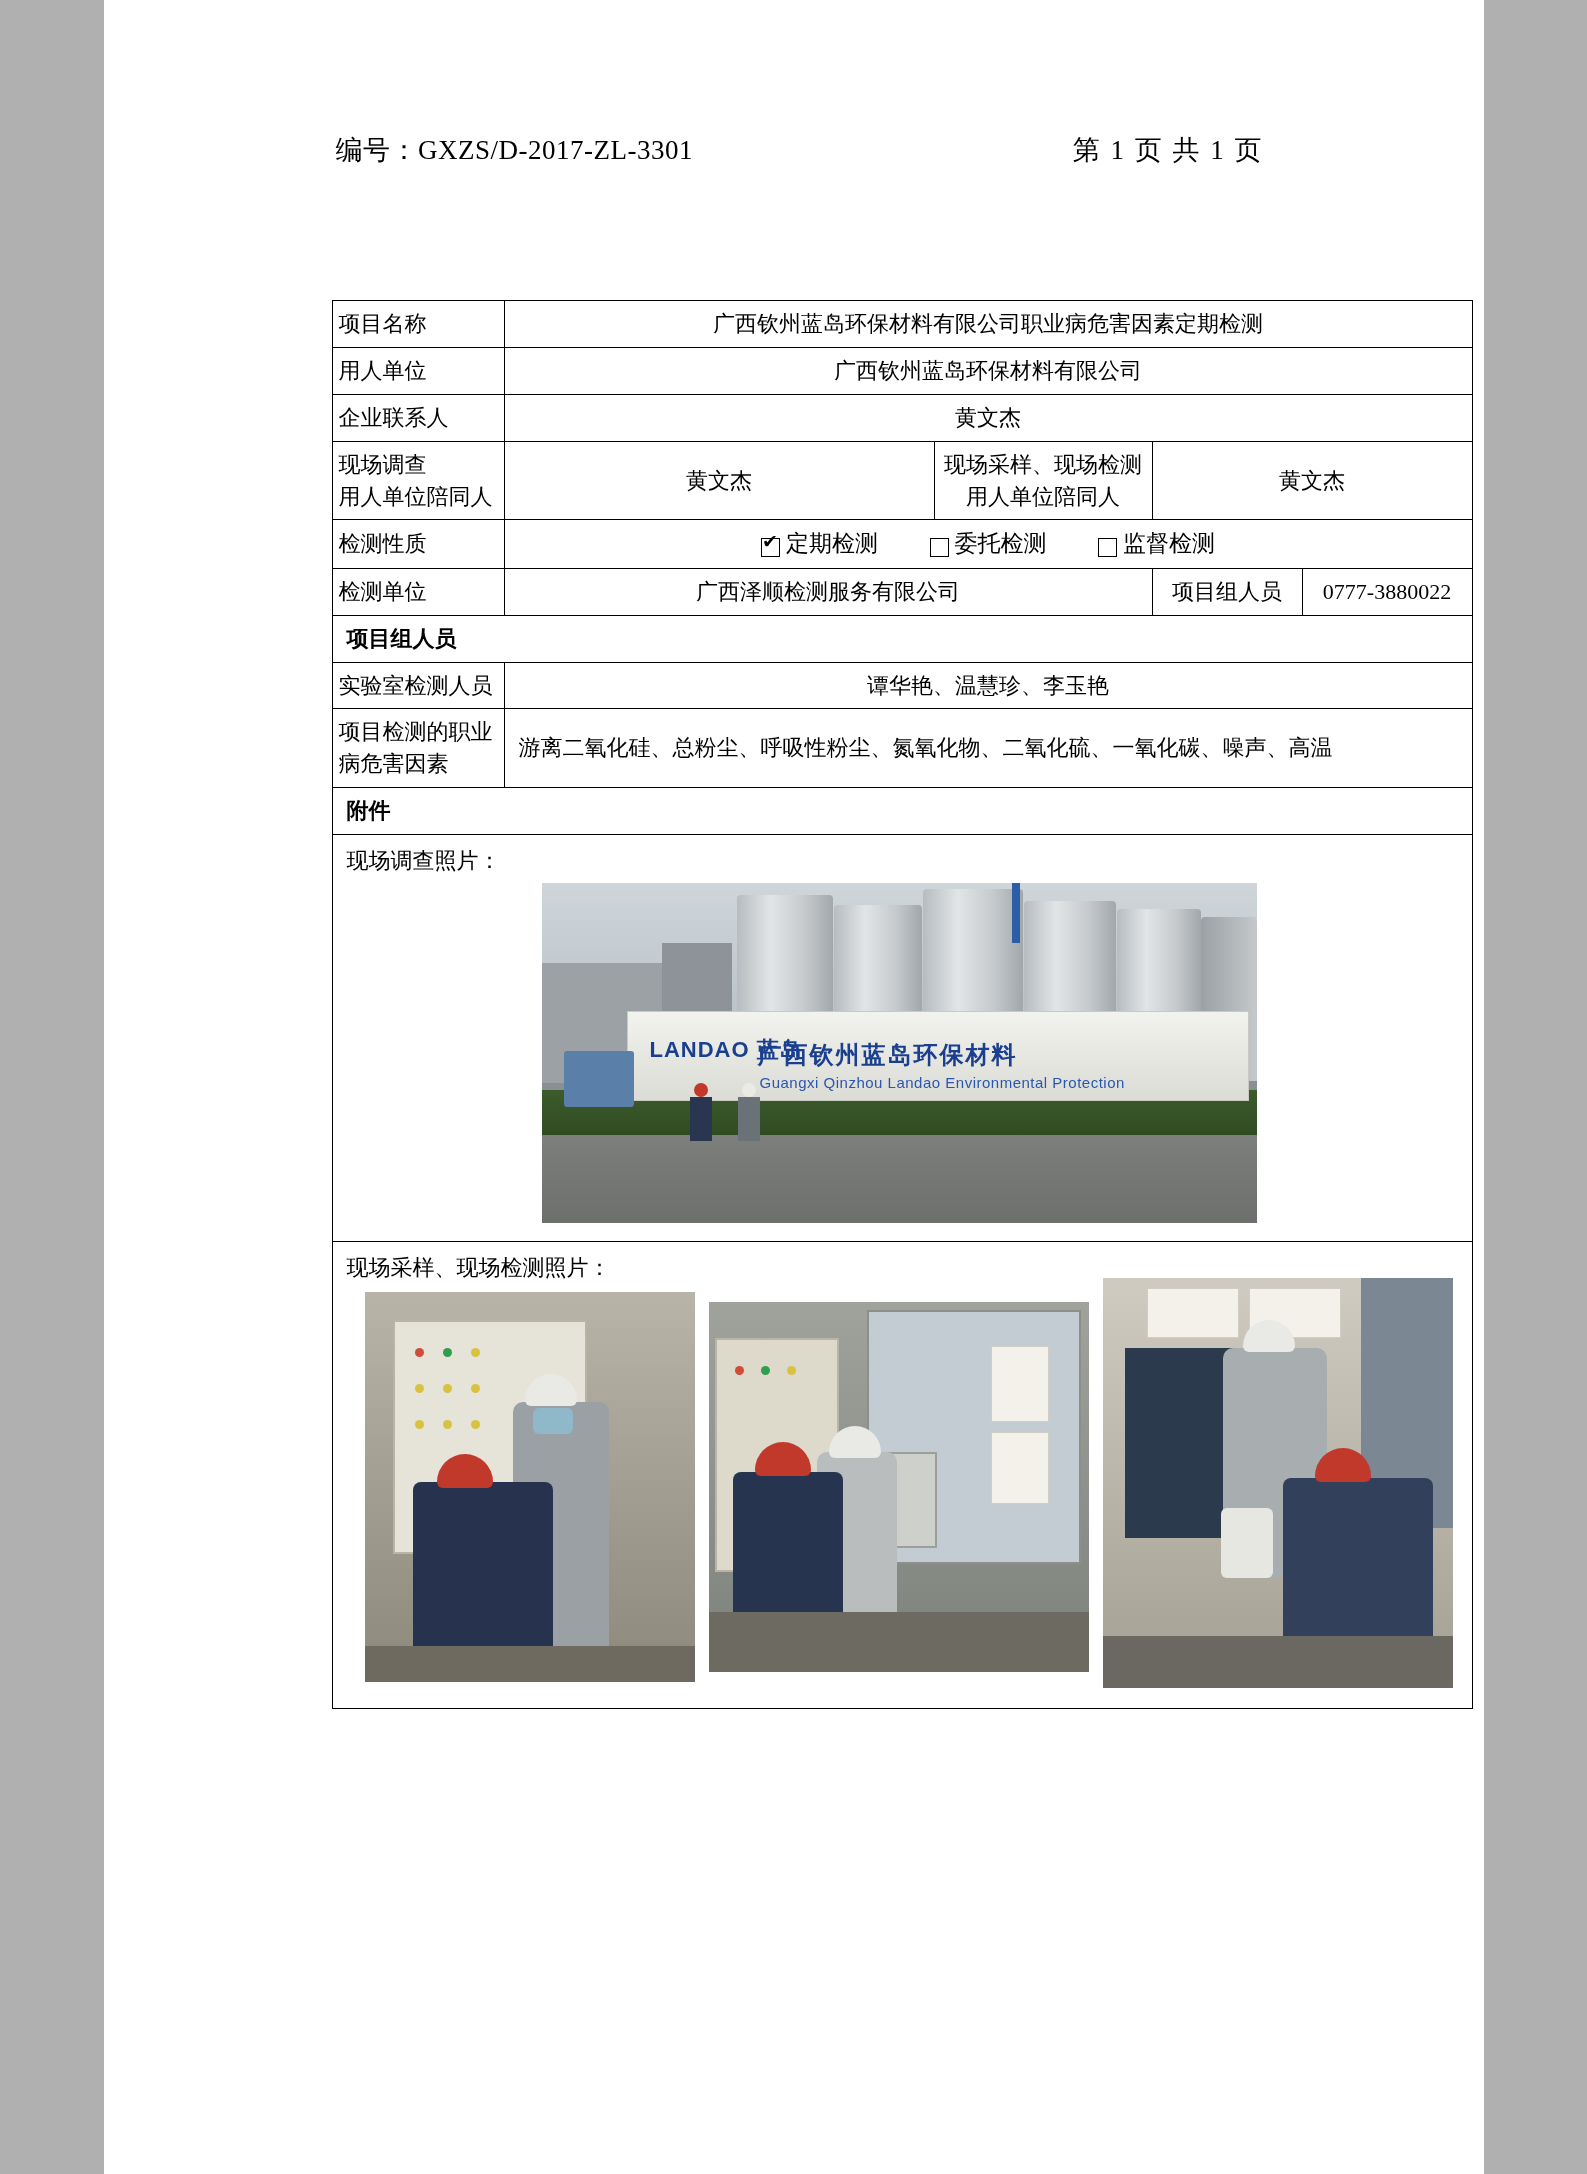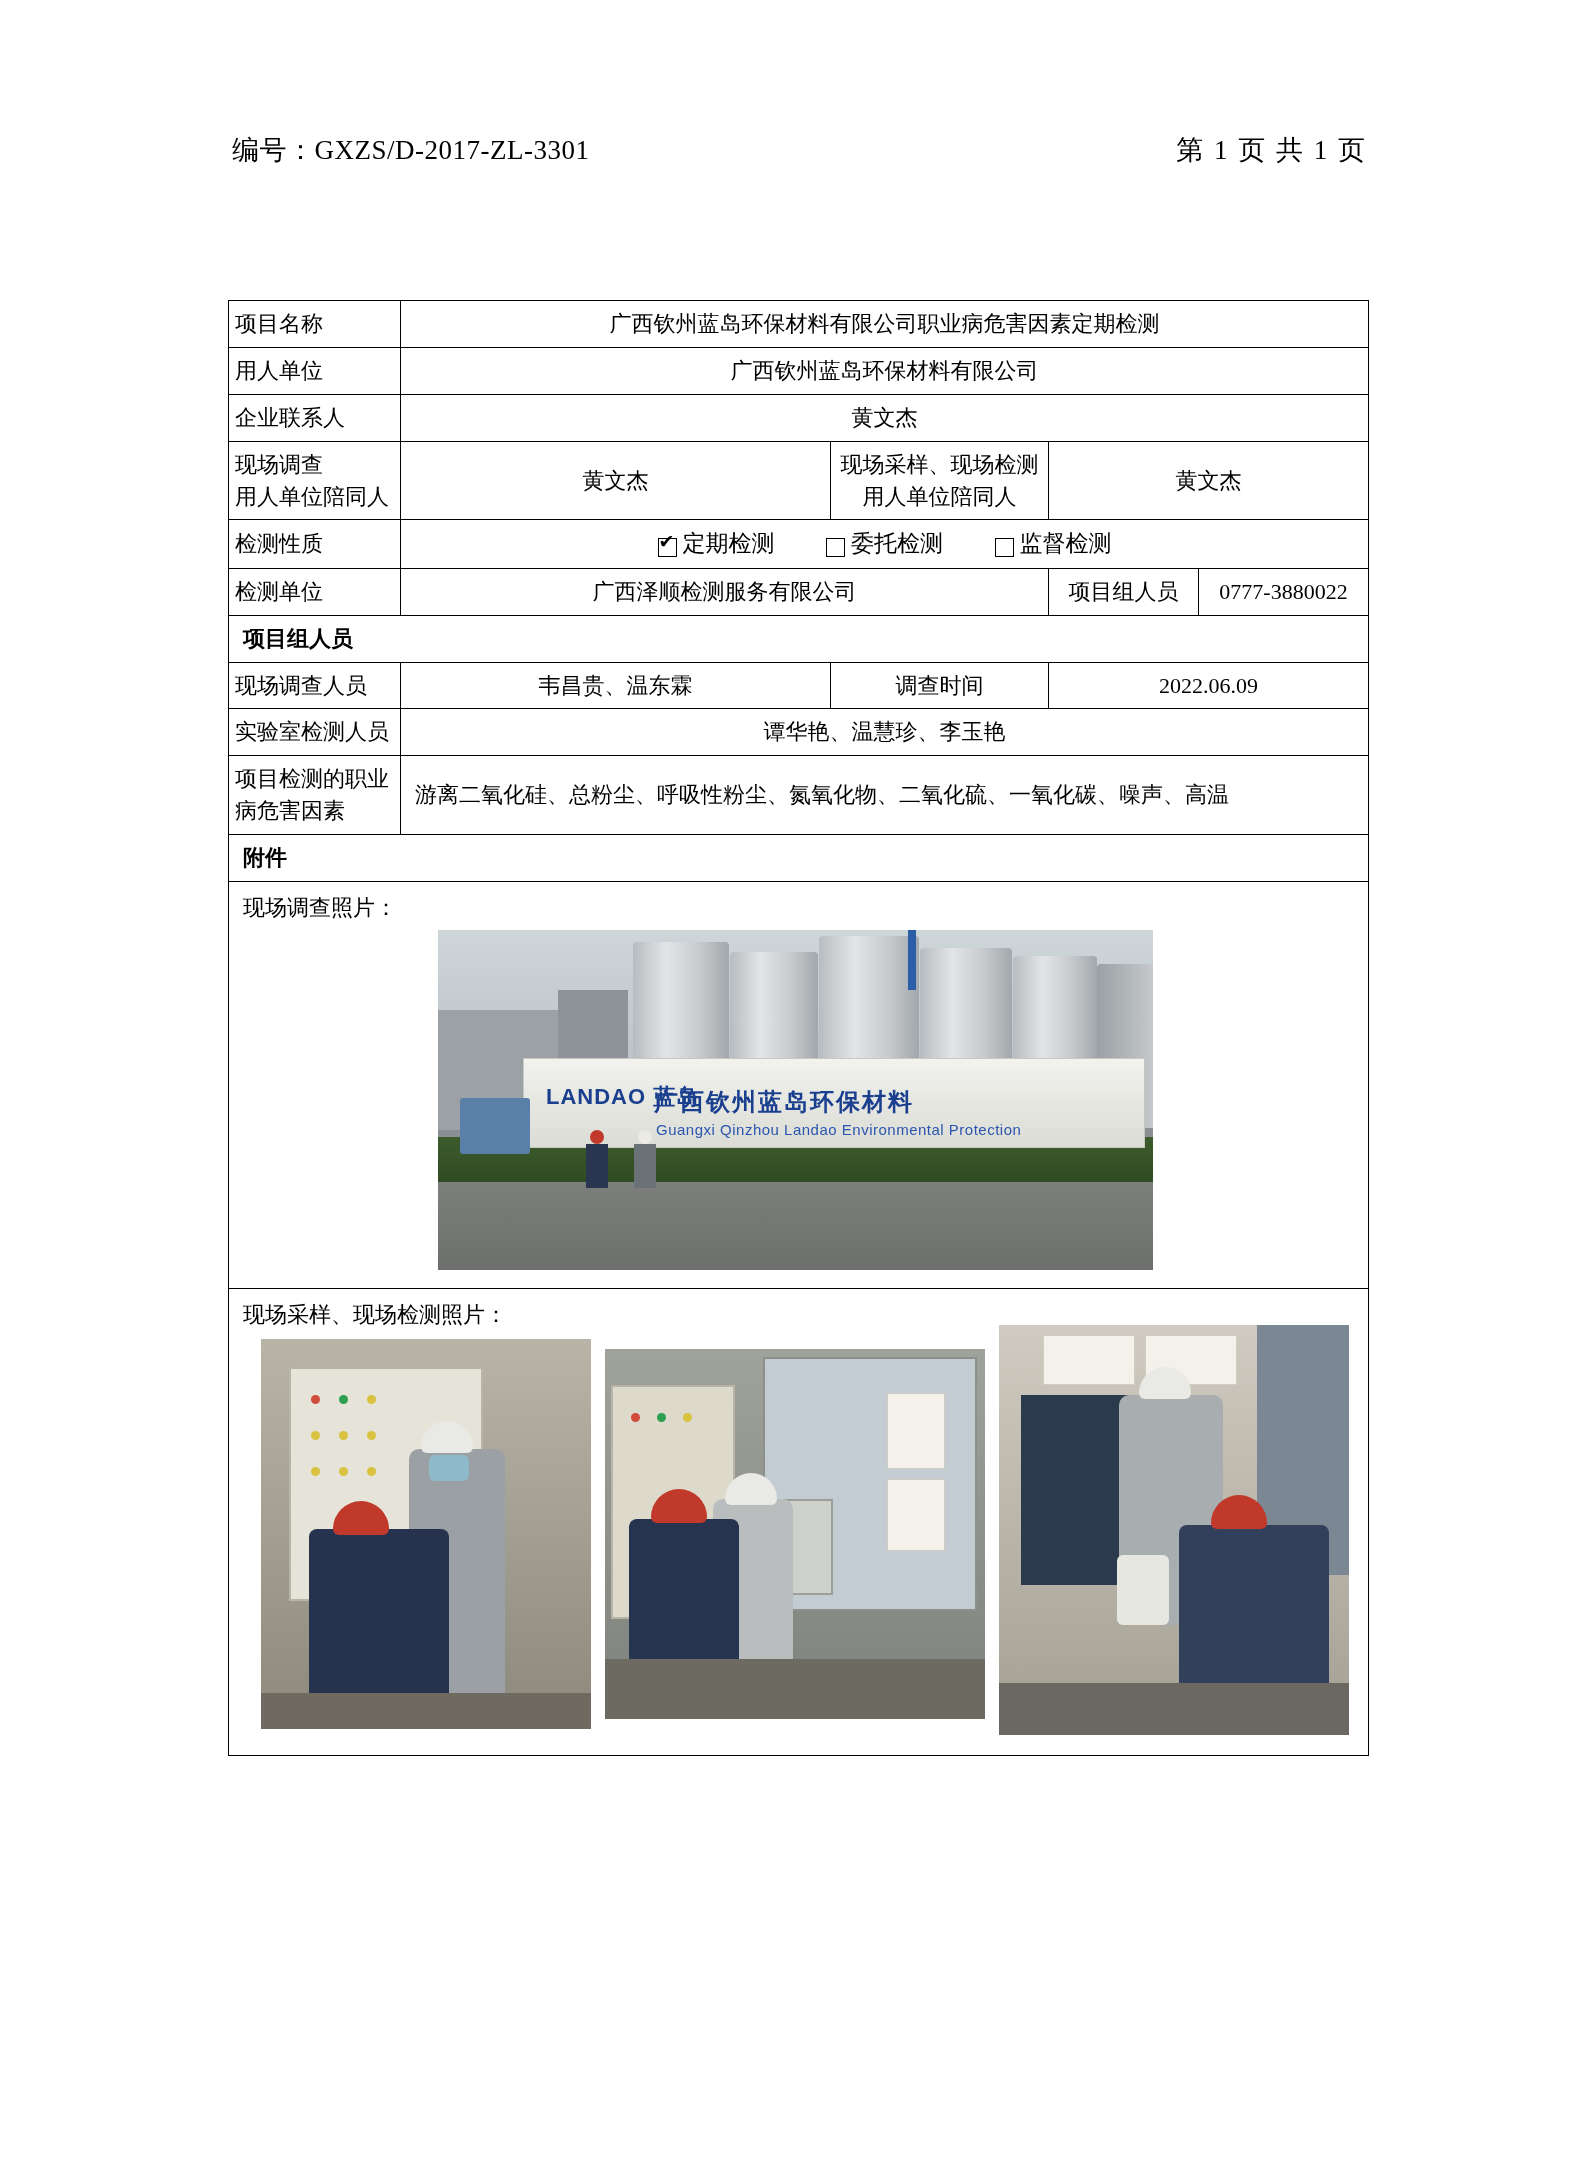--- a/index.html
+++ b/index.html
@@ -4,21 +4,21 @@
 <style>
   html, body {
     margin: 0;
     padding: 0;
     background: #b0b0b0;
   }
   body {
     font-family: "Liberation Serif", "DejaVu Serif", serif;
   }
   .page {
-    width: 1587px;
+    width: 1380px;
     height: 2174px;
     background: #ffffff;
     margin: 0 auto;
     position: relative;
     box-sizing: border-box;
     padding: 0;
     overflow: hidden;
   }
   .header-row {
     position: absolute;
@@ -282,26 +282,20 @@
       <td class="lbl">检测单位</td>
       <td class="c" colspan="3">广西泽顺检测服务有限公司</td>
       <td class="c">项目组人员</td>
       <td class="c">0777-3880022</td>
     </tr>
 
     <tr>
       <td class="section-hd" colspan="6">项目组人员</td>
     </tr>
 
-    <tr>
-      <td class="lbl">现场调查人员</td>
-      <td class="c" colspan="2">韦昌贵、温东霖</td>
-      <td class="c">调查时间</td>
-      <td class="c" colspan="2">2022.06.09</td>
-    </tr>
 
 
     <tr>
       <td class="lbl">实验室检测人员</td>
       <td class="c" colspan="5">谭华艳、温慧珍、李玉艳</td>
     </tr>
 
     <tr>
       <td class="lbl twolines">
         <div>项目检测的职业</div>

